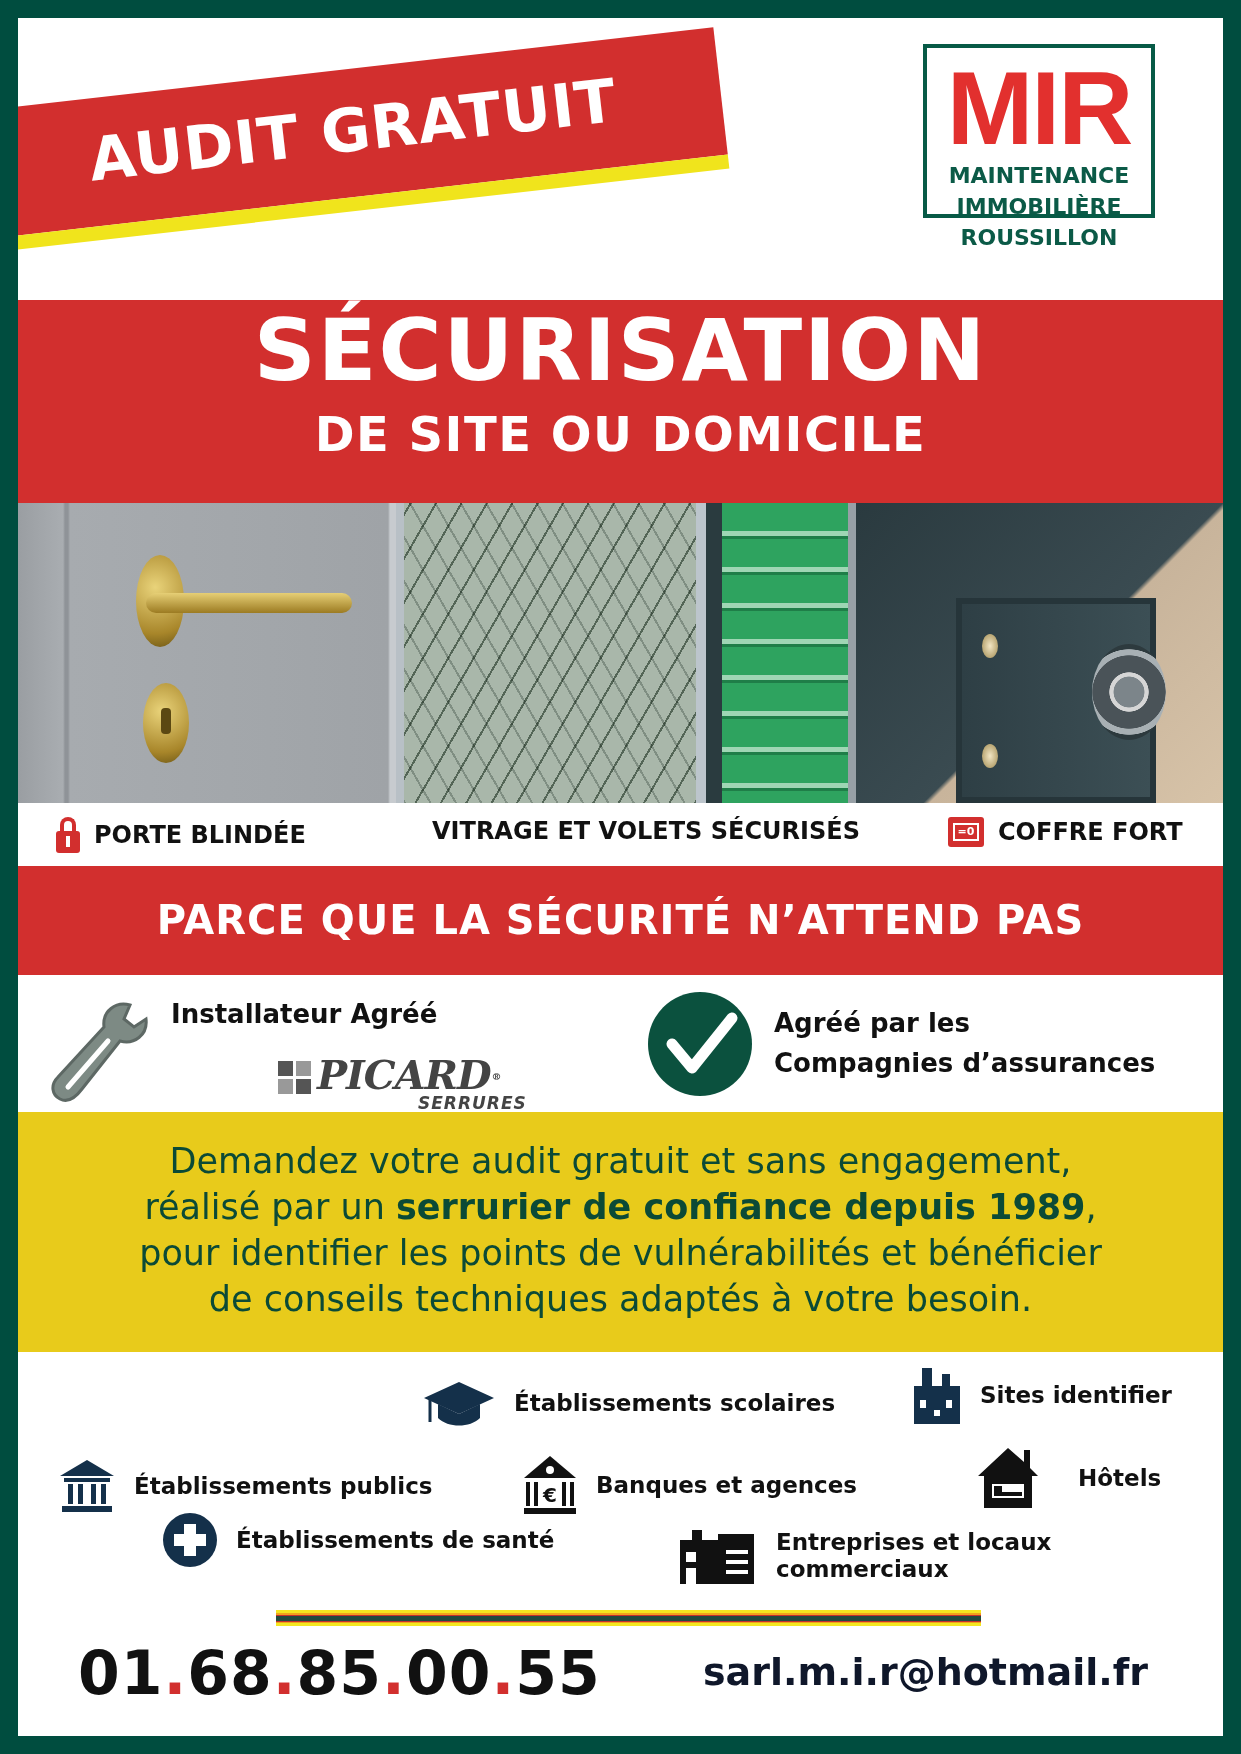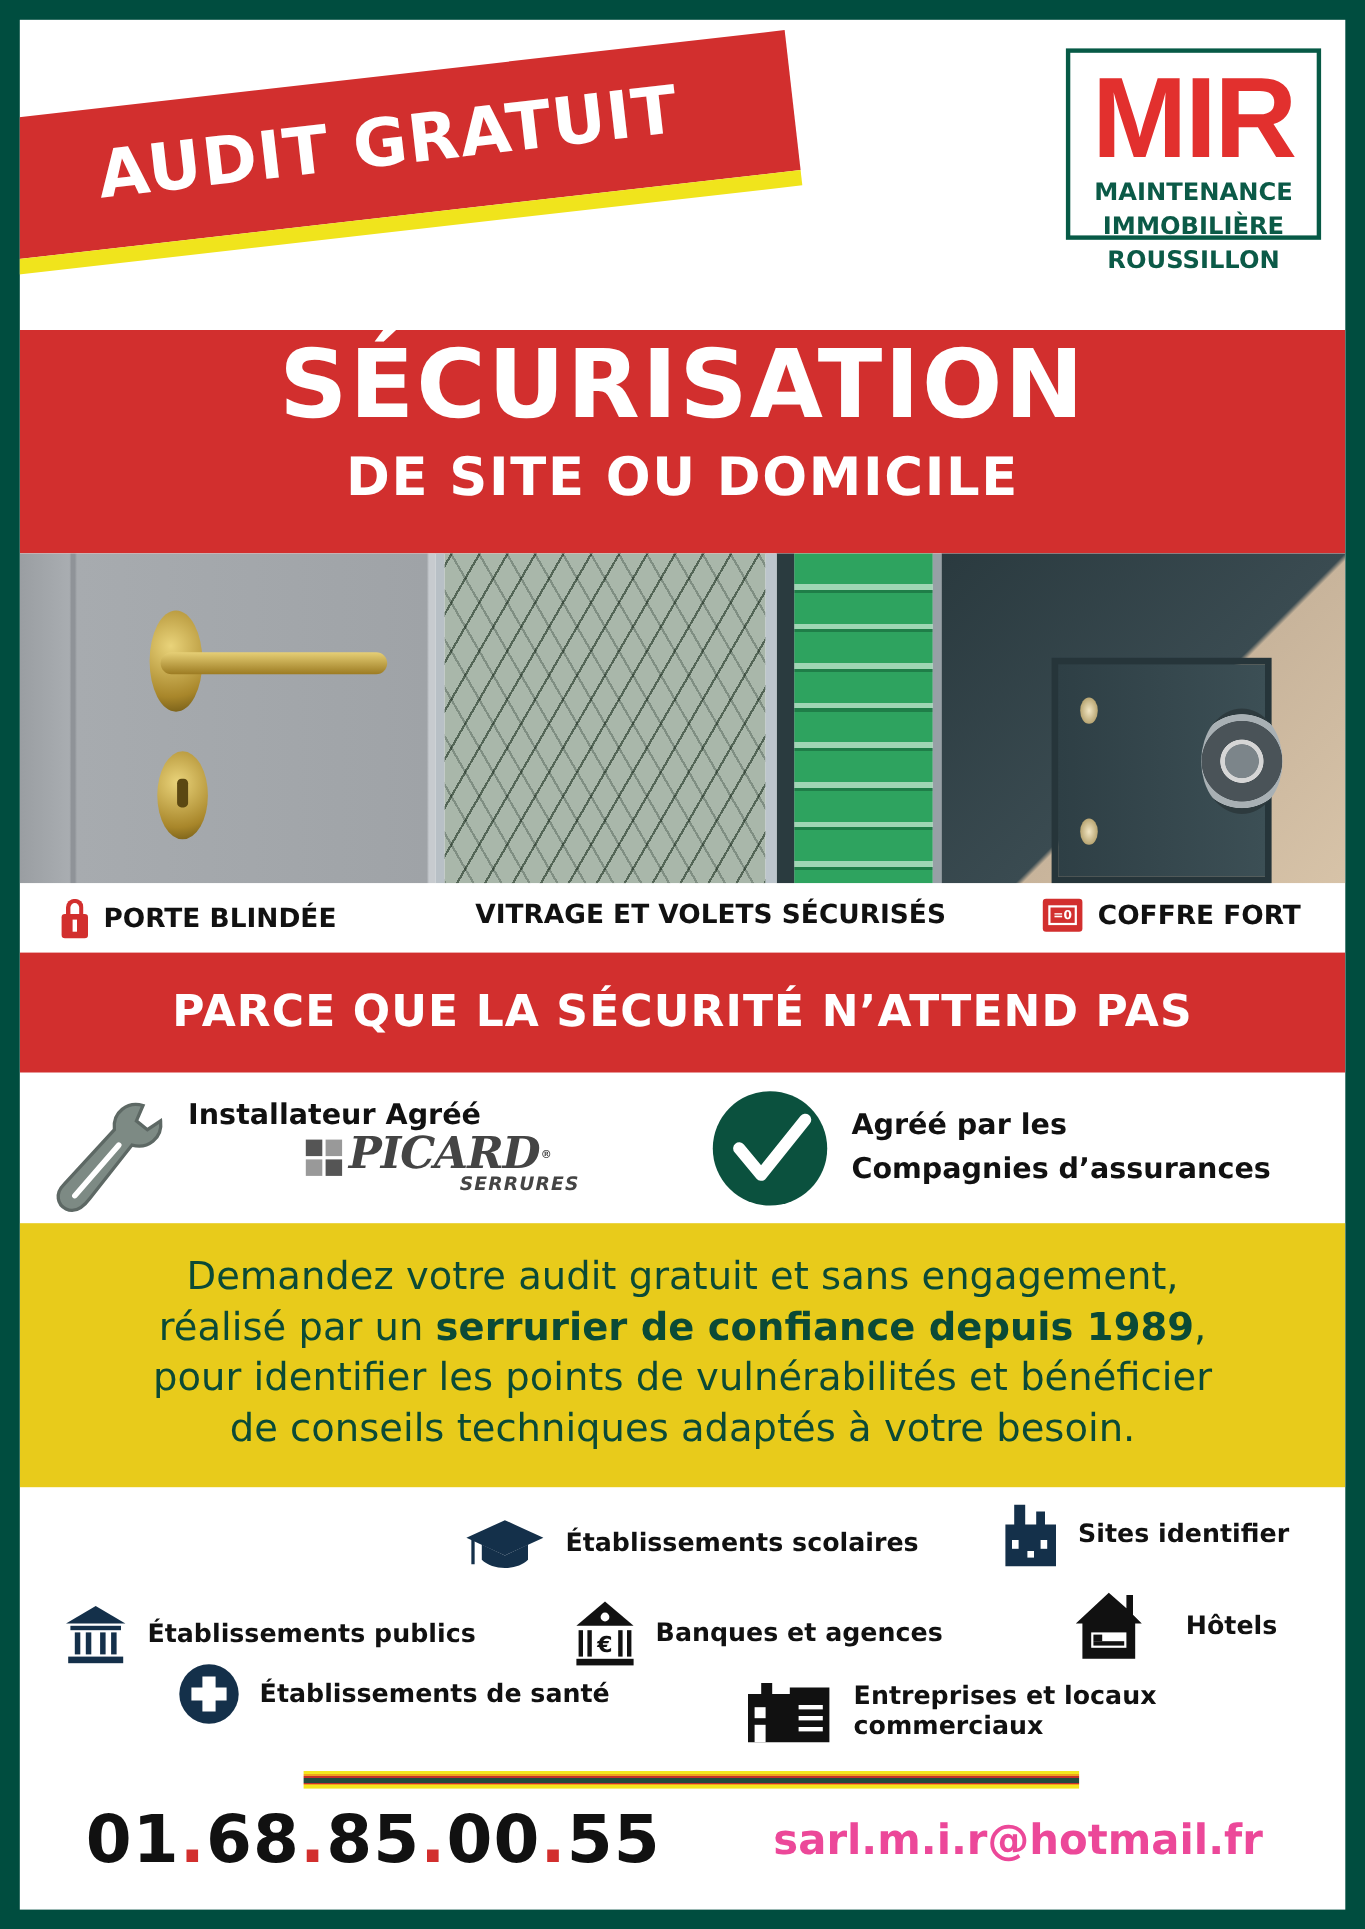--- a/index.html
+++ b/index.html
@@ -3,21 +3,21 @@
 <meta charset="utf-8">
 <style>
   *{box-sizing:border-box;margin:0;padding:0}
   html,body{width:1241px;height:1754px;overflow:hidden;background:#004d3f}
   body{font-family:"DejaVu Sans","Liberation Sans",sans-serif}
   .page{position:absolute;left:18px;top:18px;width:1205px;height:1718px;background:#fff;overflow:hidden}
   .ribbon{position:absolute;left:-30px;top:92px;width:730px;height:150px;transform:rotate(-6.5deg);transform-origin:left top}
   .ribbon .red{position:absolute;left:0;top:0;width:100%;height:128px;background:#d22f2e}
   .ribbon .yel{position:absolute;left:0;top:128px;width:100%;height:14px;background:#f0e41c}
   .ribbon .txt{position:absolute;left:95px;top:26px;color:#fff;font-weight:bold;font-size:60px;letter-spacing:1px;white-space:nowrap}
-  .logo{position:absolute;left:951px;top:26px;width:232px;height:174px;border:4px solid #075a46;background:#fff;text-align:center}
+  .logo{position:absolute;left:905px;top:26px;width:232px;height:174px;border:4px solid #075a46;background:#fff;text-align:center}
   .logo .mir{font-family:"Liberation Sans",sans-serif;font-weight:bold;color:#e2302e;font-size:104px;line-height:100px;margin-top:10px;letter-spacing:-2px}
   .logo .sub{color:#0b5a47;font-weight:bold;font-size:22px;line-height:27px;margin-top:4px}
   .band1{position:absolute;left:0;top:282px;width:100%;height:203px;background:#d22f2e;text-align:center;color:#fff;font-weight:bold}
   .band1 .t1{font-size:86px;line-height:100px;letter-spacing:2px}
   .band1 .t2{font-size:48px;line-height:60px;margin-top:4px;letter-spacing:1.5px}
   .photo{position:absolute;left:0;top:485px;width:100%;height:300px;display:flex;overflow:hidden}
   .ph-door{width:378px;height:100%;background:linear-gradient(90deg,#9a9ea2 0,#a9adb1 45px,#8f9398 47px,#8f9398 50px,#a7abaf 52px,#9fa3a7 370px,#c7cbcf 372px);position:relative}
   .rose{position:absolute;border-radius:50%;background:radial-gradient(circle at 40% 35%,#e9d37a,#a8862a 70%,#6b5514)}
   .lever{position:absolute;left:120px;top:90px;width:210px;height:20px;border-radius:10px;background:linear-gradient(#e6cf76,#9c7b22)}
   .keyhole{position:absolute;width:10px;height:26px;background:#5b4812;border-radius:4px}
@@ -32,37 +32,37 @@
   .ico-lock{width:24px;height:36px;position:relative}
   .ico-lock .sh{position:absolute;left:4px;top:0;width:16px;height:18px;border:4px solid #d22f2e;border-bottom:none;border-radius:8px 8px 0 0}
   .ico-lock .bd{position:absolute;left:0;top:14px;width:24px;height:22px;background:#d22f2e;border-radius:3px}
   .ico-lock .kh{position:absolute;left:10px;top:19px;width:4px;height:11px;background:#fff}
   .ico-safe{width:36px;height:30px;background:#d22f2e;border-radius:3px;position:relative}
   .ico-safe span{position:absolute;left:5px;top:6px;width:26px;height:18px;border:2px solid #fff;color:#fff;font-size:11px;line-height:14px;text-align:center;font-weight:bold}
   .band2{position:absolute;left:0;top:848px;width:100%;height:109px;background:#d22f2e;color:#fff;font-weight:bold;font-size:40px;text-align:center;line-height:109px;letter-spacing:1px}
   .badges{position:absolute;left:0;top:957px;width:100%;height:137px}
   .wrench{position:absolute;left:20px;top:22px}
   .inst{position:absolute;left:153px;top:24px;font-weight:bold;font-size:26px;color:#111}
-  .picard{position:absolute;left:260px;top:54px;display:flex;align-items:flex-end}
+  .picard{position:absolute;left:260px;top:80px;display:flex;align-items:flex-start}
   .pc-sq{display:grid;grid-template-columns:15px 15px;grid-template-rows:15px 15px;gap:3px;margin-top:6px;margin-right:6px}
   .pc-sq i{display:block}
   .pc-name{font-family:"DejaVu Serif",serif;font-weight:bold;font-style:italic;font-size:40px;color:#444;letter-spacing:-1px;line-height:40px;position:relative}
   .pc-name sup{font-size:10px;position:absolute;right:-10px;top:2px;font-style:normal}
   .pc-sub{position:absolute;left:140px;top:38px;font-style:italic;font-weight:bold;font-size:17px;color:#444;letter-spacing:1px}
   .check{position:absolute;left:630px;top:17px;width:104px;height:104px;border-radius:50%;background:#0b513e}
   .agree{position:absolute;left:756px;top:28px;font-weight:bold;font-size:26px;color:#111;line-height:40px}
   .yellow{position:absolute;left:0;top:1094px;width:100%;height:240px;background:#e8cb1b;color:#0b4a36;text-align:center;font-size:35px;line-height:46px;padding-top:26px}
   .yellow b{font-weight:bold}
   .sectors{position:absolute;left:0;top:1334px;width:100%;height:240px}
   .sec{position:absolute;display:flex;align-items:center;gap:18px;font-weight:bold;font-size:23px;color:#111;line-height:27px;white-space:nowrap}
   .sec svg{flex:none}
   .divider{position:absolute;left:258px;top:1592px;width:705px;height:16px;background:linear-gradient(#f3e71f 0 3px,#f0a31c 3px 5px,#c6302b 5px 6px,#214a3e 6px 11px,#c6302b 11px 12px,#f0a31c 12px 13px,#f3e71f 13px 16px)}
   .phone{position:absolute;left:60px;top:1620px;font-weight:bold;font-size:60px;color:#111;letter-spacing:1px;font-family:"DejaVu Sans",sans-serif}
   .phone .dot{color:#d22f2e}
-  .email{position:absolute;left:685px;top:1632px;font-weight:bold;font-size:38px;color:#ec4899;font-family:"DejaVu Sans",sans-serif}
+  .email{position:absolute;left:685px;top:1632px;font-weight:bold;font-size:38px;color:#0f172a;font-family:"DejaVu Sans",sans-serif}
 </style>
 </head>
 <body>
 
 <div class="page">
 
   <div class="ribbon">
     <div class="red"></div>
     <div class="yel"></div>
     <div class="txt">AUDIT GRATUIT</div>

